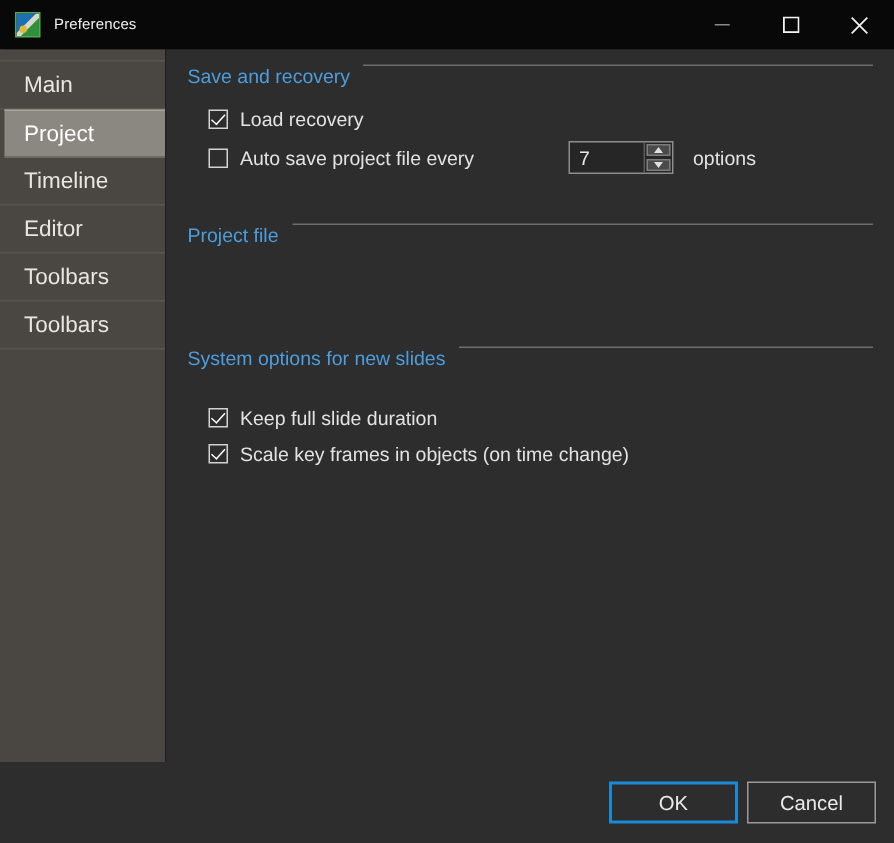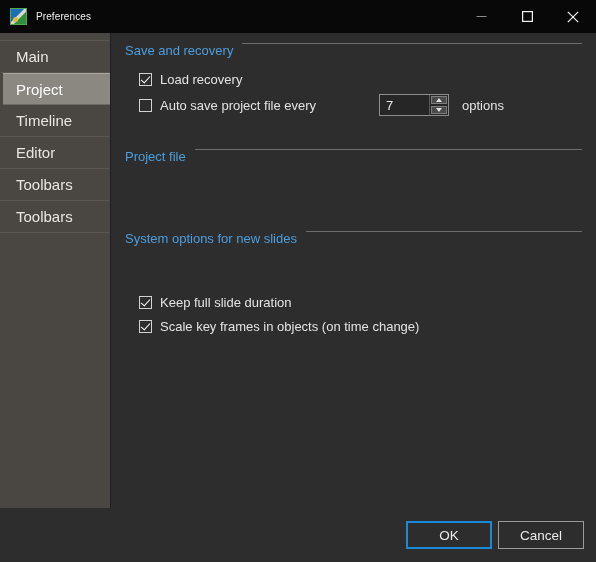--- a/index.html
+++ b/index.html
@@ -364,21 +364,21 @@
         <span class="group-rule"></span>
       </div>
     </div>
 
     <div class="group" style="top:198px;">
       <div class="group-head">
         <span class="group-title">System options for new slides</span>
         <span class="group-rule"></span>
       </div>
       <div class="rows" style="padding-top:17px;">
-        <div class="row" style="height:26px;margin-top:24px;">
+        <div class="row" style="height:26px;">
           <span class="cb checked"></span>
           <span class="row-label">Keep full slide duration</span>
         </div>
         <div class="row">
           <span class="cb checked"></span>
           <span class="row-label">Scale key frames in objects (on time change)</span>
         </div>
       </div>
     </div>
 

